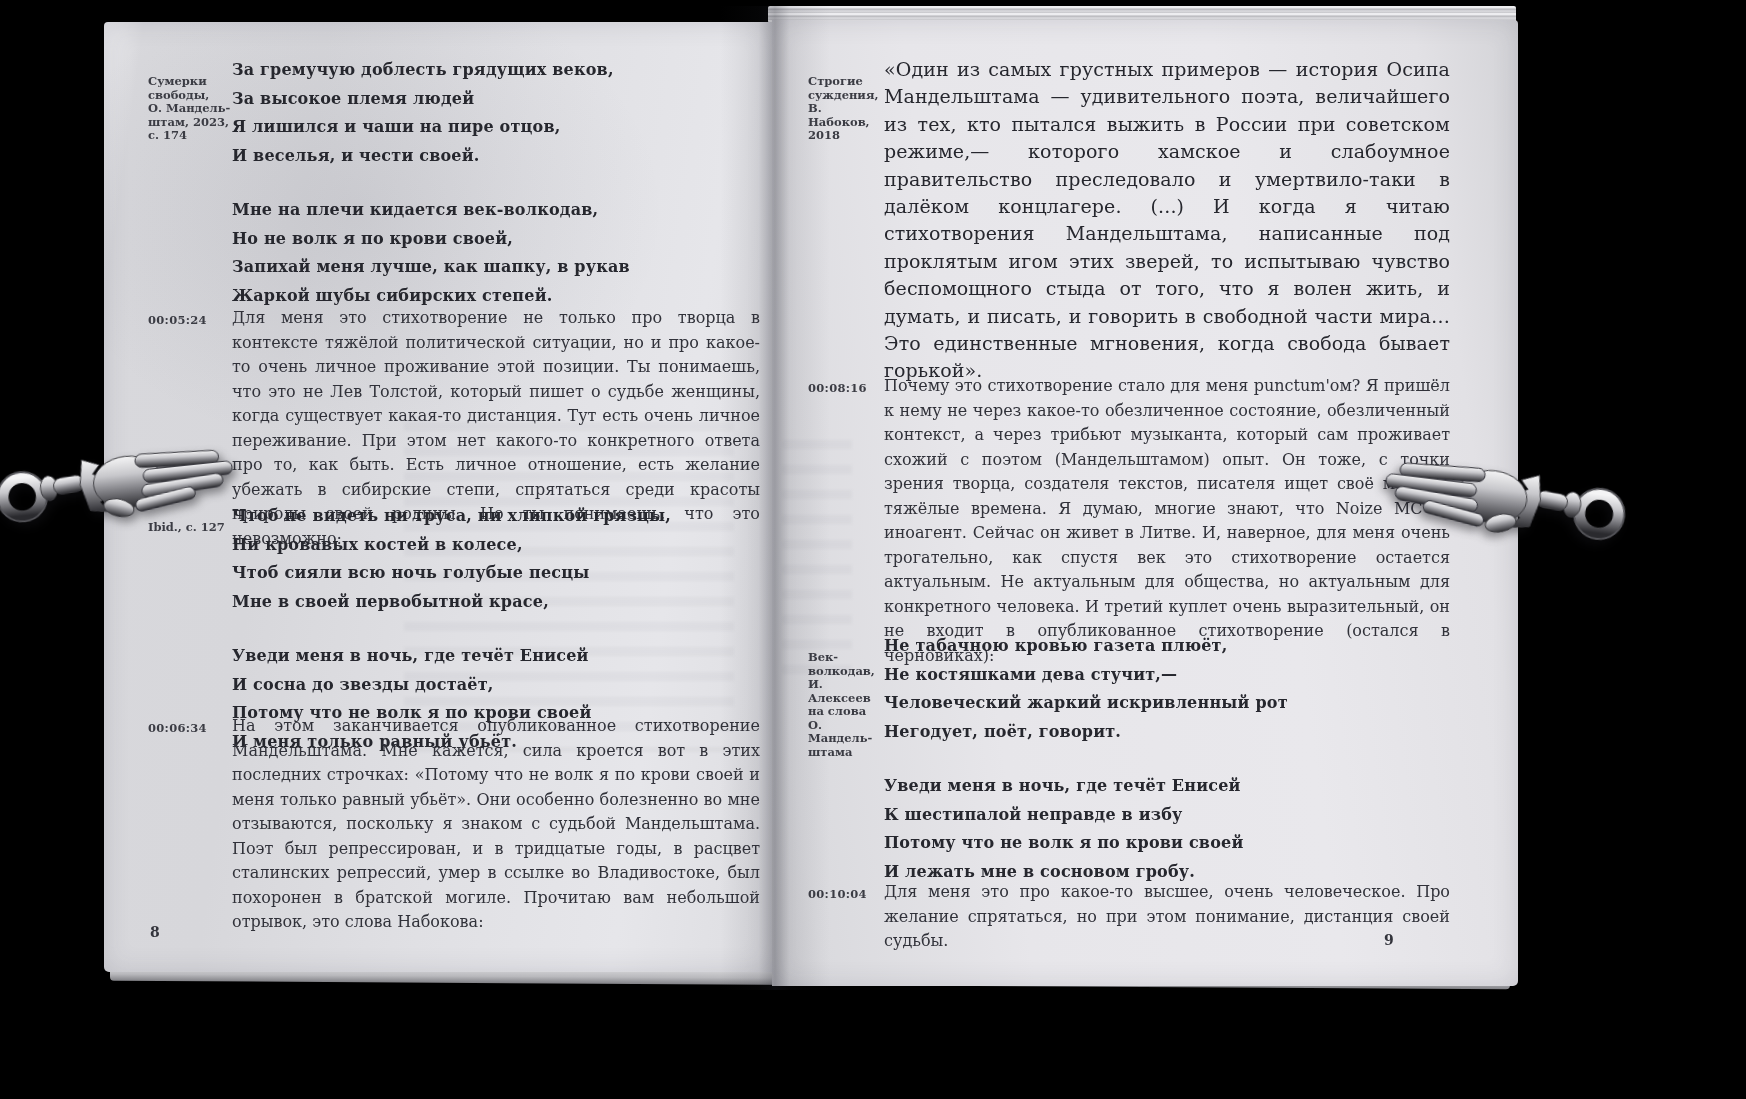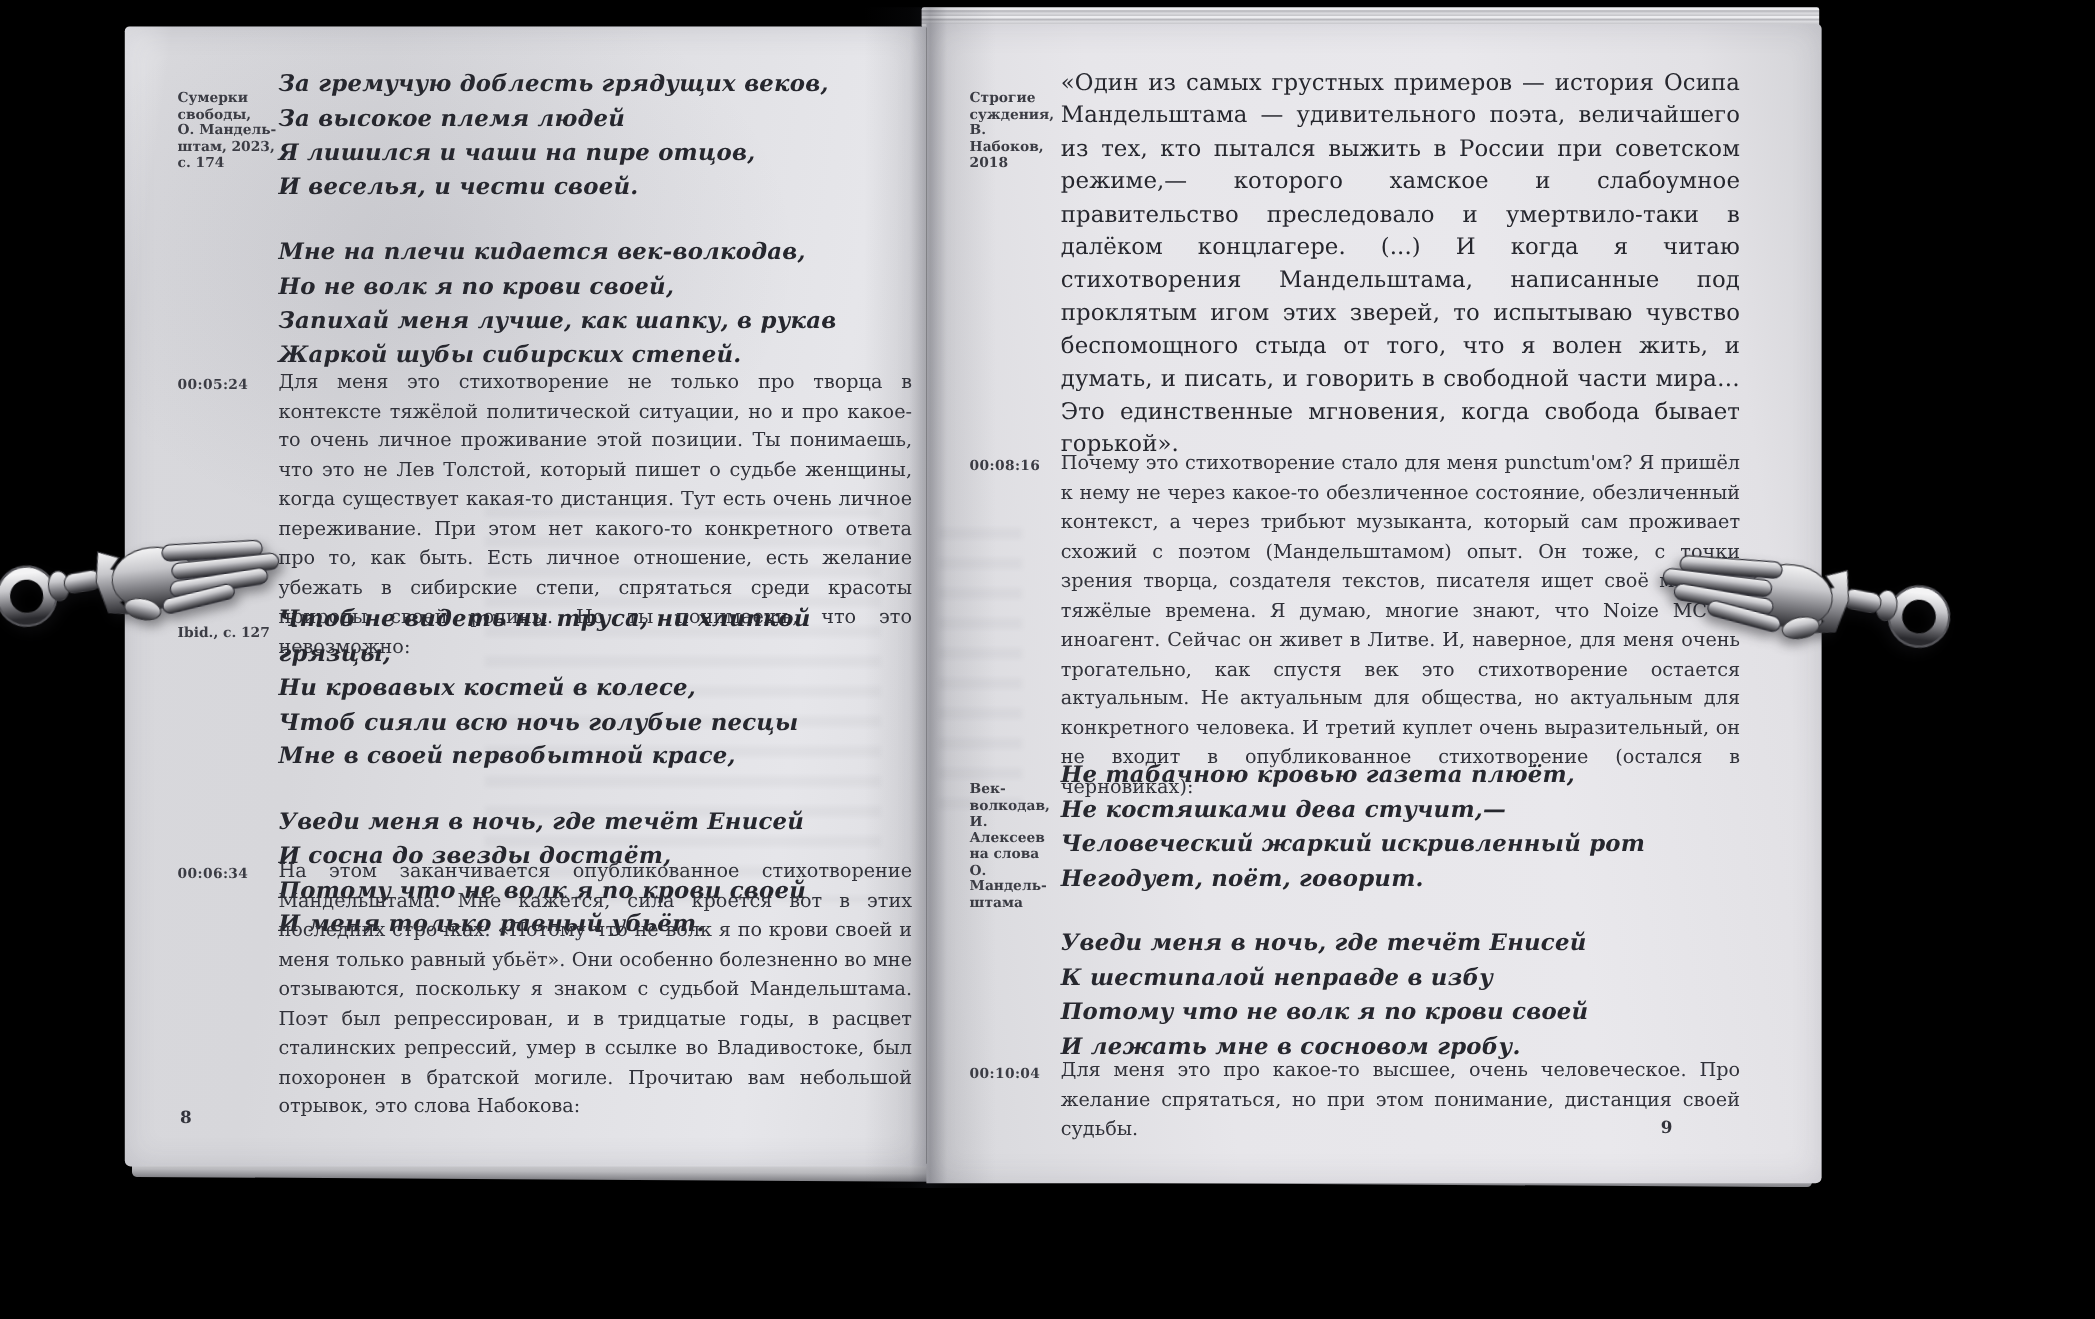--- a/index.html
+++ b/index.html
@@ -22,22 +22,22 @@
     background:linear-gradient(90deg,rgba(0,0,0,0) 0%,rgba(45,46,56,0.10) 35%,rgba(33,34,44,0.30) 50%,rgba(45,46,56,0.10) 63%,rgba(0,0,0,0) 100%);}
   .row{position:absolute;display:flex;align-items:flex-start;}
   .mcol{flex:none;}
   .tcol{flex:none;}
   .page-left .row{left:44px;}
   .page-left .mcol{width:84px;}
   .page-left .tcol{width:528px;}
   .page-right .row{left:36px;}
   .page-right .mcol{width:76px;}
   .page-right .tcol{width:566px;}
-  .poem{font-weight:700;font-size:19px;line-height:28.5px;white-space:pre-line;
-        color:#26272e;letter-spacing:0.2px;font-style:italic;}
+  .poem{font-weight:700;font-size:16px;line-height:28.5px;white-space:pre-line;
+        color:#26272e;letter-spacing:0.2px;}
   .poem + .poem{margin-top:26px;}
   .quote{font-weight:400;font-size:19px;line-height:27.4px;white-space:pre-line;
         color:#26272e;letter-spacing:0.1px;text-align:justify;}
   .body{font-size:16px;line-height:24.5px;text-align:justify;color:#31323a;}
   .mnote{font-size:11.5px;line-height:13.5px;font-weight:700;white-space:pre-line;
         color:#3b3c44;padding-top:3px;margin-top:16px;}
   .ts{font-size:11.5px;font-weight:700;color:#3b3c44;letter-spacing:0.3px;padding-top:7px;}
   .pagenum{position:absolute;font-size:14px;font-weight:700;color:#33343c;}
   .ghost{position:absolute;pointer-events:none;opacity:0.5;filter:blur(1.6px);
     background:repeating-linear-gradient(180deg,rgba(108,110,122,0.11) 0 9px,rgba(0,0,0,0) 9px 25px);}

